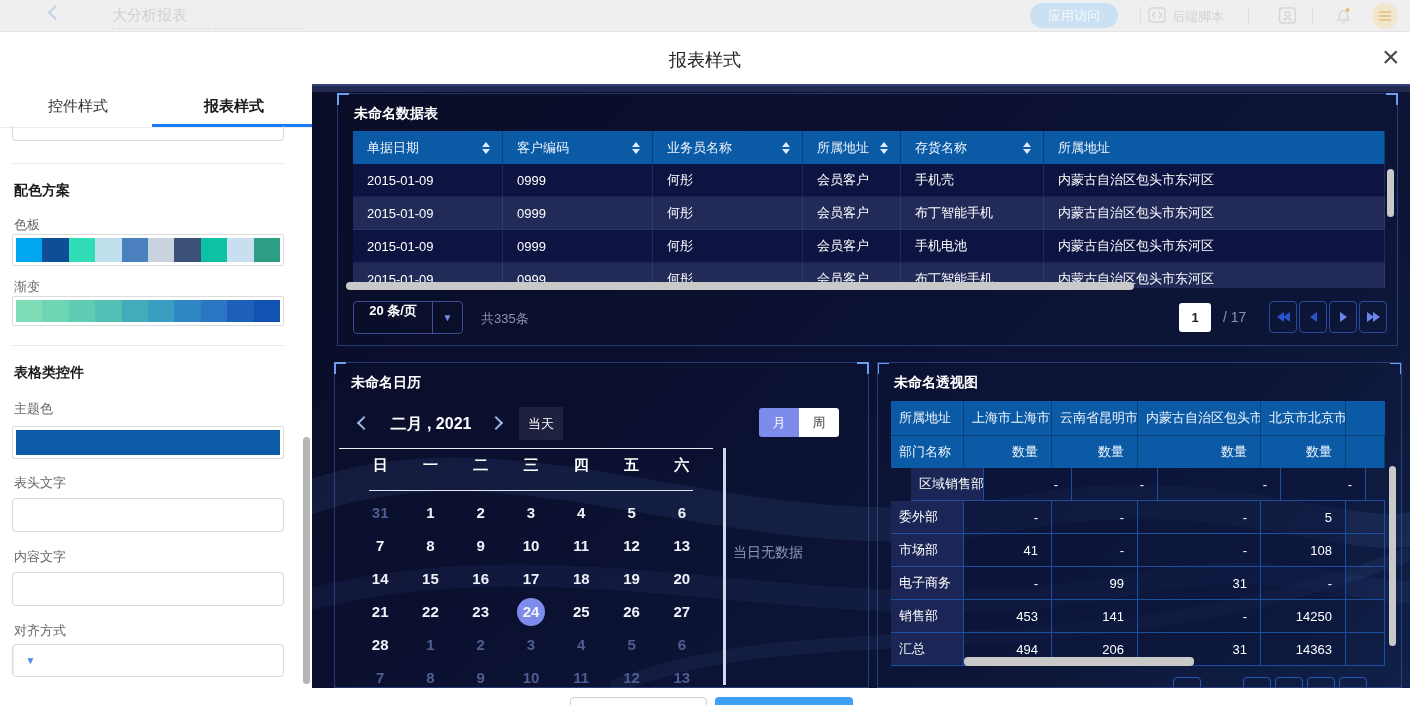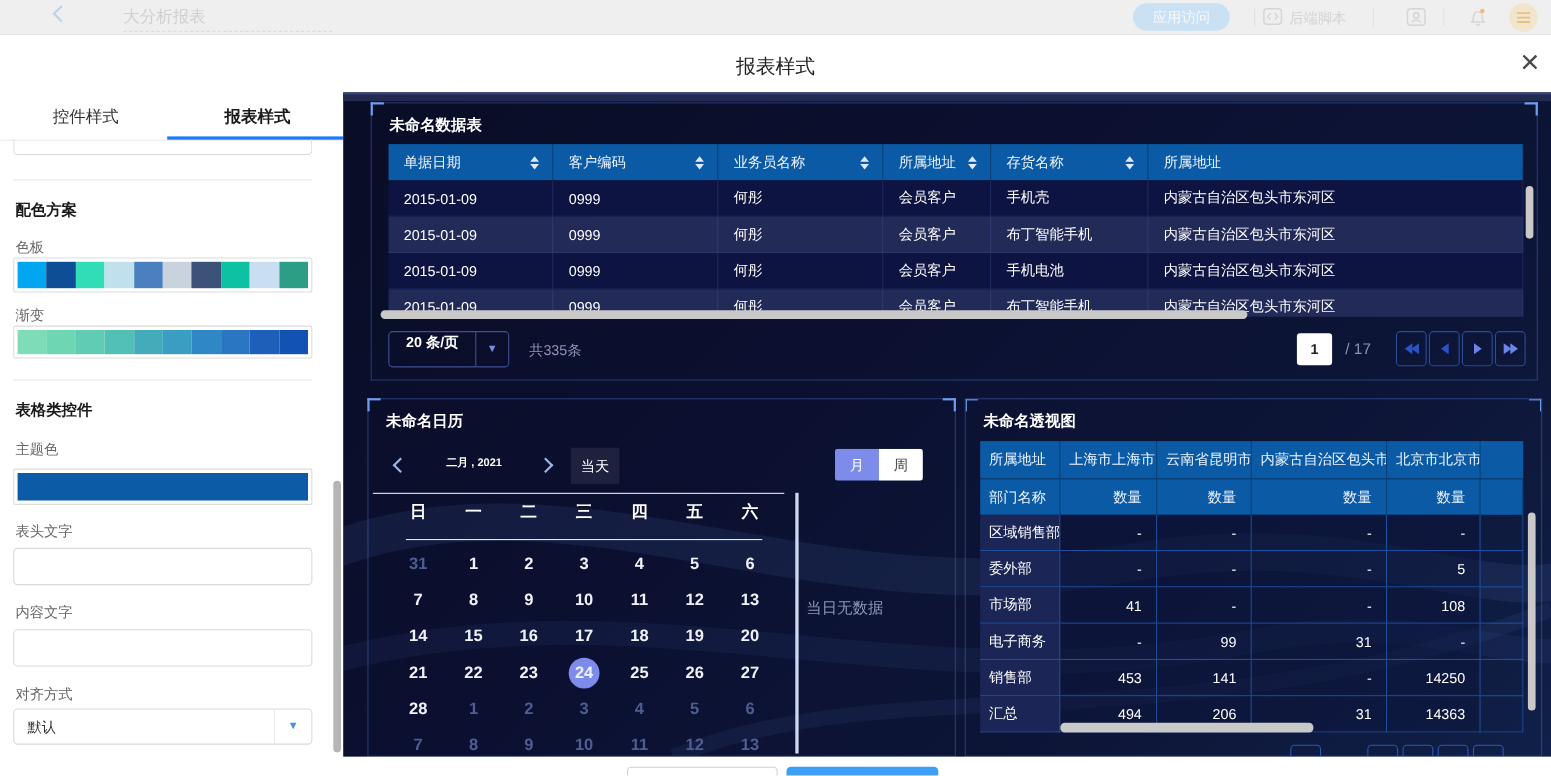--- a/index.html
+++ b/index.html
@@ -126,21 +126,21 @@
   .dbl .tri + .tri { margin-left:-1px; }
 
   
   #w-cal { left:22px; top:278px; width:535px; height:326px; }
   .cal-head { position:absolute; left:0; top:43px; width:100%; height:35px; }
   .chev { position:absolute; top:12px; width:10px; height:10px; border-left:2px solid #9db4e8;
     border-bottom:2px solid #9db4e8; cursor:pointer; }
   .chev.left  { left:24px; transform:rotate(45deg); }
   .chev.right { left:156px; transform:rotate(225deg); }
   .cal-month { position:absolute; left:40px; top:8px; width:112px; text-align:center;
-    font-size:10px; font-weight:bold; color:#fff; }
+    font-size:16px; font-weight:bold; color:#fff; }
   .today-btn { position:absolute; left:184px; top:1px; width:44px; height:33px;
     background:rgba(255,255,255,.08); color:#fff; font-size:13px;
     display:flex; align-items:center; justify-content:center; cursor:pointer; }
   .mode-toggle { position:absolute; left:424px; top:2px; width:80px; height:29px;
     border-radius:3px; overflow:hidden; display:flex; cursor:pointer; }
   .mode { flex:1; display:flex; align-items:center; justify-content:center; font-size:13px; }
   .mode.sel { background:#7d8ceb; color:#fff; }
   .mode.unsel { background:#fff; color:#444; }
   .cal-divider-h { position:absolute; left:4px; top:85px; width:374px; border-top:1px solid #e8ecf5; }
   .cal-divider-v { position:absolute; left:388px; top:85px; width:3px; height:237px; background:#cfd8ee; }
@@ -281,21 +281,20 @@
           <div class="fill" id="theme-fill" style="background: rgb(11, 91, 166);"></div>
         </div>
 
       <div class="fld-label" style="top:390px">表头文字</div>
       <input class="txt-input" style="top: 414px;">
       <div class="fld-label" style="top:464px">内容文字</div>
       <input class="txt-input" style="top: 488px;">
 
       <div class="fld-label" style="top:538px">对齐方式</div>
       <div class="select">
-        <div class="val">默认</div>
         <div class="caret-zone">
             <span>▼</span>
           </div>
       </div>
 
       <div class="panel-scrollbar"></div>
     </div>
 
     <div id="preview">
       <div class="preview-topband"></div>
@@ -520,21 +519,21 @@
             </div>
             <div class="pv-row h2">
               <div class="pv-cell" style="width: 73px;">部门名称</div>
               <div class="pv-cell num" style="width: 88px;">数量</div>
               <div class="pv-cell num" style="width: 86px;">数量</div>
               <div class="pv-cell num" style="width: 123px;">数量</div>
               <div class="pv-cell num" style="width: 85px;">数量</div>
               <div class="pv-cell" style="width: 39px;"></div>
             </div>
             <div class="pv-row bd">
-              <div class="pv-cell lbl" style="width: 73px;">区域销售部</div>
+              <div class="pv-cell lbl" style="width: 73px; margin-left: 20px;">区域销售部</div>
               <div class="pv-cell num" style="width: 88px;">-</div>
               <div class="pv-cell num" style="width: 86px;">-</div>
               <div class="pv-cell num" style="width: 123px;">-</div>
               <div class="pv-cell num" style="width: 85px;">-</div>
               <div class="pv-cell" style="width: 39px;"></div>
             </div>
             <div class="pv-row bd">
               <div class="pv-cell lbl" style="width: 73px;">委外部</div>
               <div class="pv-cell num" style="width: 88px;">-</div>
               <div class="pv-cell num" style="width: 86px;">-</div>

